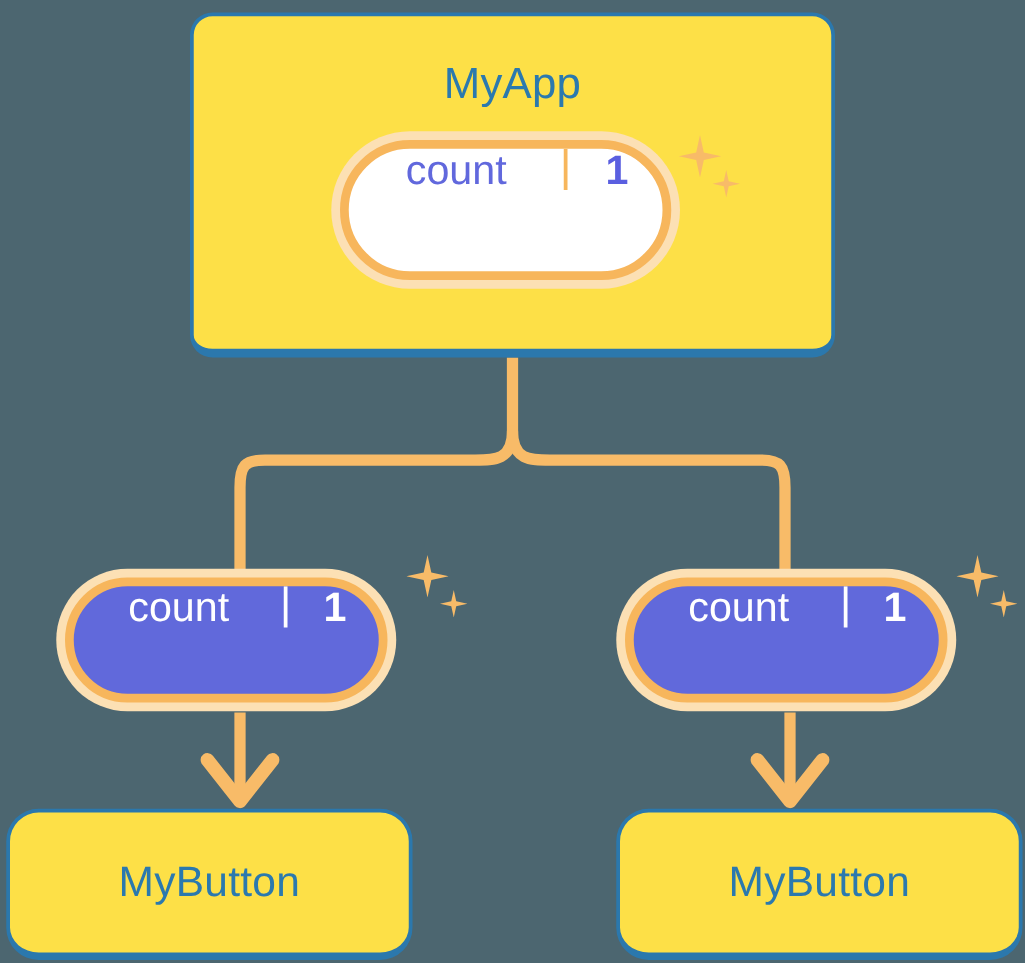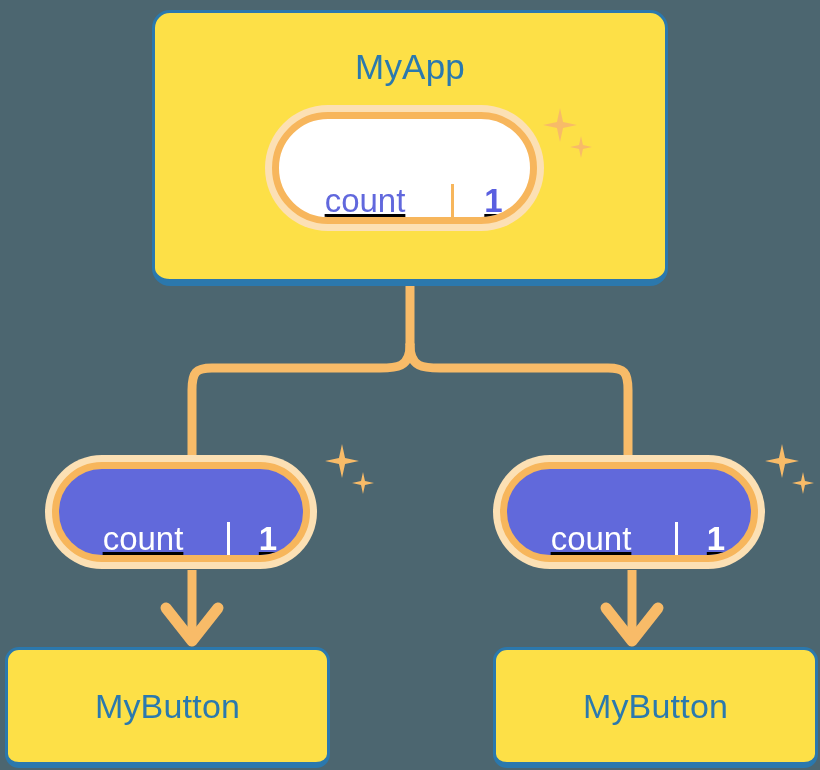--- a/index.html
+++ b/index.html
@@ -57,42 +57,41 @@
     border-radius: 18px;
   }
   #card-myapp .card-title {
     margin-top: 34px;
   }
 
   .card-button {
     width: 325px;
     height: 121px;
     justify-content: center;
-    border-radius: 14px;
+    border-radius: 26px;
     border-bottom-width: 6px;
   }
   #card-mybutton-left  { left: 5px;   top: 647px; }
   #card-mybutton-right { left: 493px; top: 647px; }
   .card-button .card-title { font-size: 34px; }
 
   
   .pill-wrap {
     position: absolute;
   }
   .pill {
     position: relative;
     box-sizing: border-box;
     display: flex;
-    align-items: flex-end;
+    align-items: flex-start;
     border: 7px solid #f7b65c;
     border-radius: 999px;
     box-shadow: 0 0 0 7px #fce0b4;
     background: #ffffff;
     overflow: hidden;
-    text-decoration: underline;
   }
   .pill-key, .pill-val {
     display: flex;
     align-items: center;
     justify-content: center;
     font-size: 33px;
     line-height: 1;
   }
   .pill-key { flex: 0 0 auto; }
   .pill-val { flex: 0 0 auto; font-weight: 700; }

